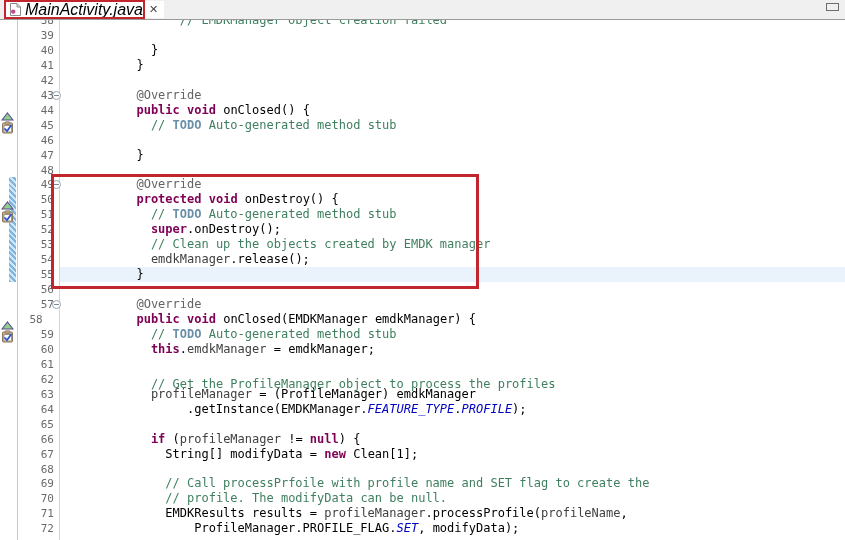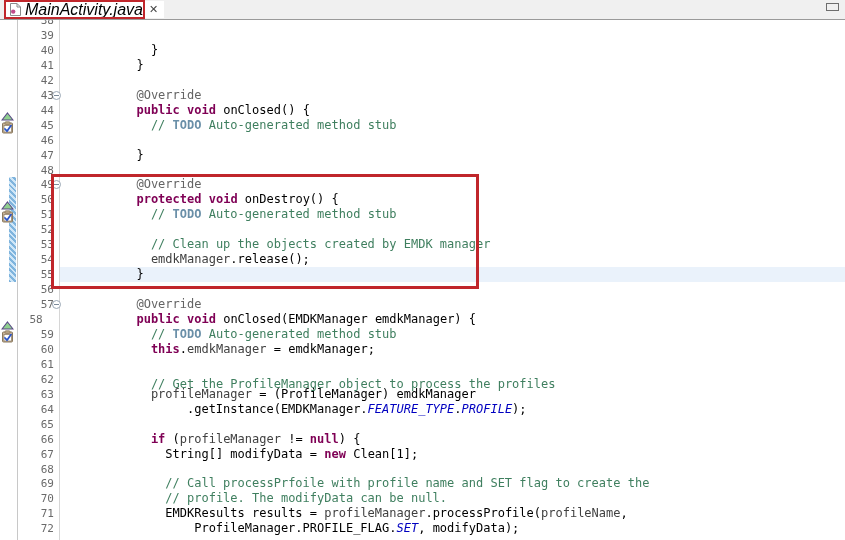--- a/index.html
+++ b/index.html
@@ -146,29 +146,31 @@
     </div>
   </div>
 
   <div class="editor">
     <div class="markerbar"></div>
     <div class="numbar">
       <div class="sep"></div>
     </div>
     <div class="cur-line-bg" style="top: 247.15px;"></div>
       <div class="codearea" id="codearea">
+        <div class="codeline" style="top: -7px; left: 119.76px; clip-path: inset(6px 0px 0px);"><span class="cmt">// EMDKManager object creation failed</span></div>
         <div class="codeline" style="top: 22.9px; left: 90.88px;"><span class="pln">}</span></div>
         <div class="codeline" style="top: 37.85px; left: 76.44px;"><span class="pln">}</span></div>
         <div class="codeline" style="top: 67.75px; left: 76.44px;"><span class="ann">@Override</span></div>
         <div class="codeline" style="top: 82.7px; left: 76.44px;"><span class="kw">public</span><span class="pln"> </span><span class="kw">void</span><span class="pln"> onClosed() {</span></div>
         <div class="codeline" style="top: 97.65px; left: 90.88px;"><span class="cmt">// </span><span class="cmt-task">TODO</span><span class="cmt"> Auto-generated method stub</span></div>
         <div class="codeline" style="top: 127.55px; left: 76.44px;"><span class="pln">}</span></div>
         <div class="codeline" style="top: 157.45px; left: 76.44px;"><span class="ann">@Override</span></div>
         <div class="codeline" style="top: 172.4px; left: 76.44px;"><span class="kw">protected</span><span class="pln"> </span><span class="kw">void</span><span class="pln"> onDestroy() {</span></div>
         <div class="codeline" style="top: 187.35px; left: 90.88px;"><span class="cmt">// </span><span class="cmt-task">TODO</span><span class="cmt"> Auto-generated method stub</span></div>
+        <div class="codeline" style="top: 202.3px; left: 90.88px;"><span class="kw">super</span><span class="pln">.onDestroy();</span></div>
         <div class="codeline" style="top: 217.25px; left: 90.88px;"><span class="cmt">// Clean up the objects created by EMDK manager</span></div>
         <div class="codeline" style="top: 232.2px; left: 90.88px;"><span class="fld">emdkManager</span><span class="pln">.release();</span></div>
         <div class="codeline" style="top: 247.15px; left: 76.44px;"><span class="pln">}</span></div>
         <div class="codeline" style="top: 277.05px; left: 76.44px;"><span class="ann">@Override</span></div>
         <div class="codeline" style="top: 292px; left: 76.44px;"><span class="kw">public</span><span class="pln"> </span><span class="kw">void</span><span class="pln"> onClosed(EMDKManager emdkManager) {</span></div>
         <div class="codeline" style="top: 306.95px; left: 90.88px;"><span class="cmt">// </span><span class="cmt-task">TODO</span><span class="cmt"> Auto-generated method stub</span></div>
         <div class="codeline" style="top: 321.9px; left: 90.88px;"><span class="kw">this</span><span class="pln">.</span><span class="fld">emdkManager</span><span class="pln"> = emdkManager;</span></div>
         <div class="codeline" style="top: 357px; left: 90.88px;"><span class="cmt">// Get the ProfileManager object to process the profiles</span></div>
         <div class="codeline" style="top: 366.75px; left: 90.88px;"><span class="fld">profileManager</span><span class="pln"> = (ProfileManager) emdkManager</span></div>
         <div class="codeline" style="top: 381.7px; left: 126.98px;"><span class="pln">.getInstance(EMDKManager.</span><span class="sfld">FEATURE_TYPE</span><span class="pln">.</span><span class="sfld">PROFILE</span><span class="pln">);</span></div>

